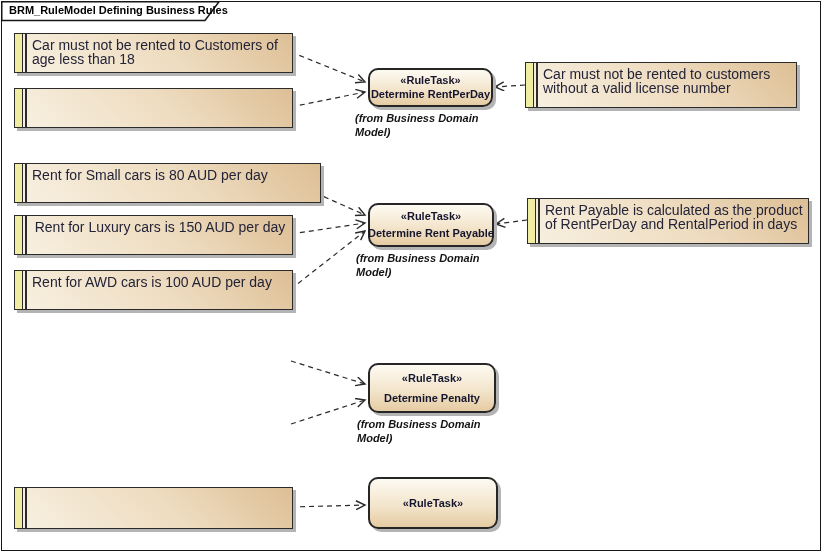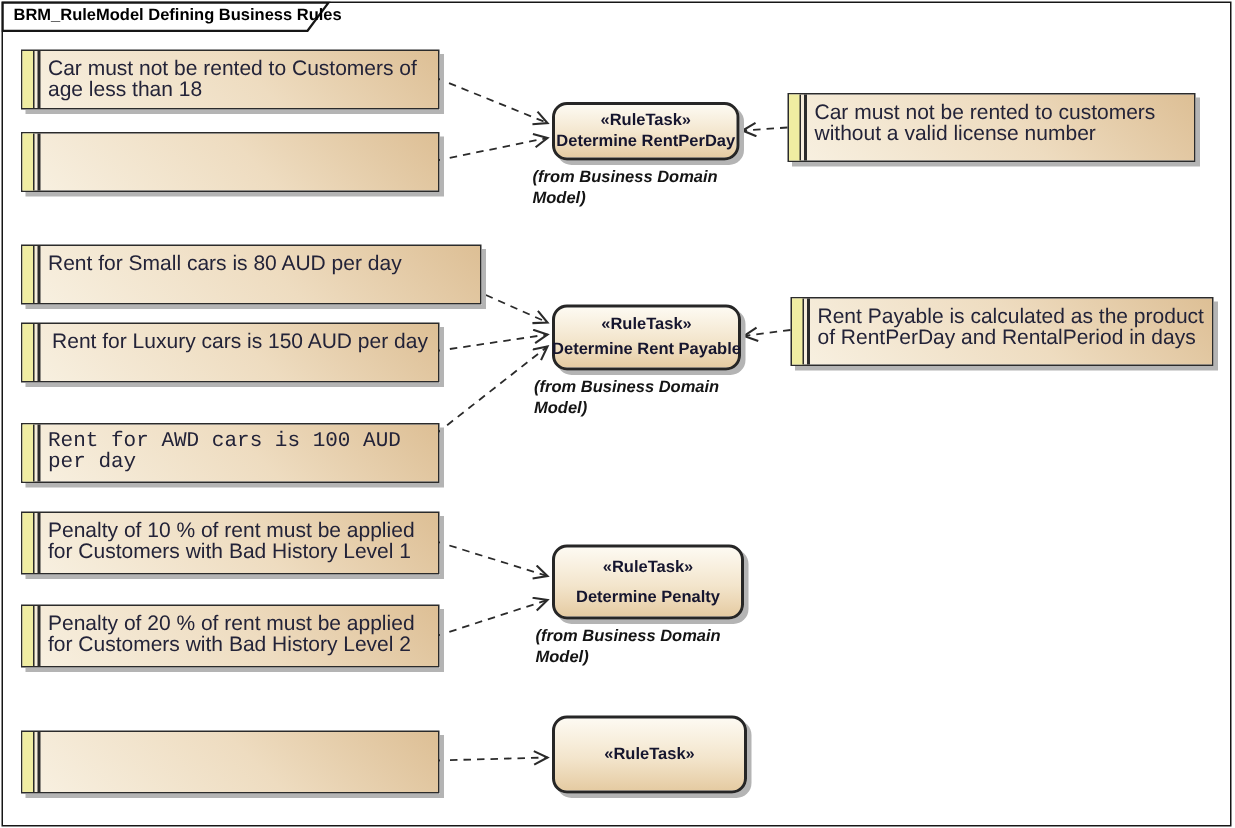--- a/index.html
+++ b/index.html
@@ -74,31 +74,23 @@
     <div class="strip"></div>
   </div>
   <div class="note" style="left:14px;top:163px;width:277px;height:38px;padding-left:28px;">
     <div class="strip"></div>
     <div class="txt">Rent for Small cars is 80 AUD per day</div>
   </div>
   <div class="note" style="left:14px;top:215px;width:277px;height:38px;text-align:center;">
     <div class="strip"></div>
     <div class="txt">Rent for Luxury cars is 150 AUD per day</div>
   </div>
-  <div class="note" style="left:14px;top:282px;width:277px;height:38px;font-family:Liberation Mono, monospace;">
+  <div class="note" style="left:14px;top:270px;width:277px;height:38px;">
     <div class="strip"></div>
     <div class="txt">Rent for AWD cars is 100 AUD per day</div>
-  </div>
-  <div class="note" style="left:14px;top:341px;width:277px;height:40px;">
-    <div class="strip"></div>
-    <div class="txt">Penalty of 10 % of rent must be applied for Customers with Bad History Level 1</div>
-  </div>
-  <div class="note" style="left:14px;top:403px;width:277px;height:40px;">
-    <div class="strip"></div>
-    <div class="txt">Penalty of 20 % of rent must be applied for Customers with Bad History Level 2</div>
   </div>
   <div class="note" style="left:14px;top:487px;width:277px;height:40px;">
     <div class="strip"></div>
   </div>
 
   <div class="note" style="left:527px;top:198px;width:280px;height:44px;">
     <div class="strip"></div>
     <div class="txt">Rent Payable is calculated as the product of RentPerDay and RentalPeriod in days</div>
   </div>
   <div class="note" style="left:525px;top:62px;width:270px;height:44px;">

